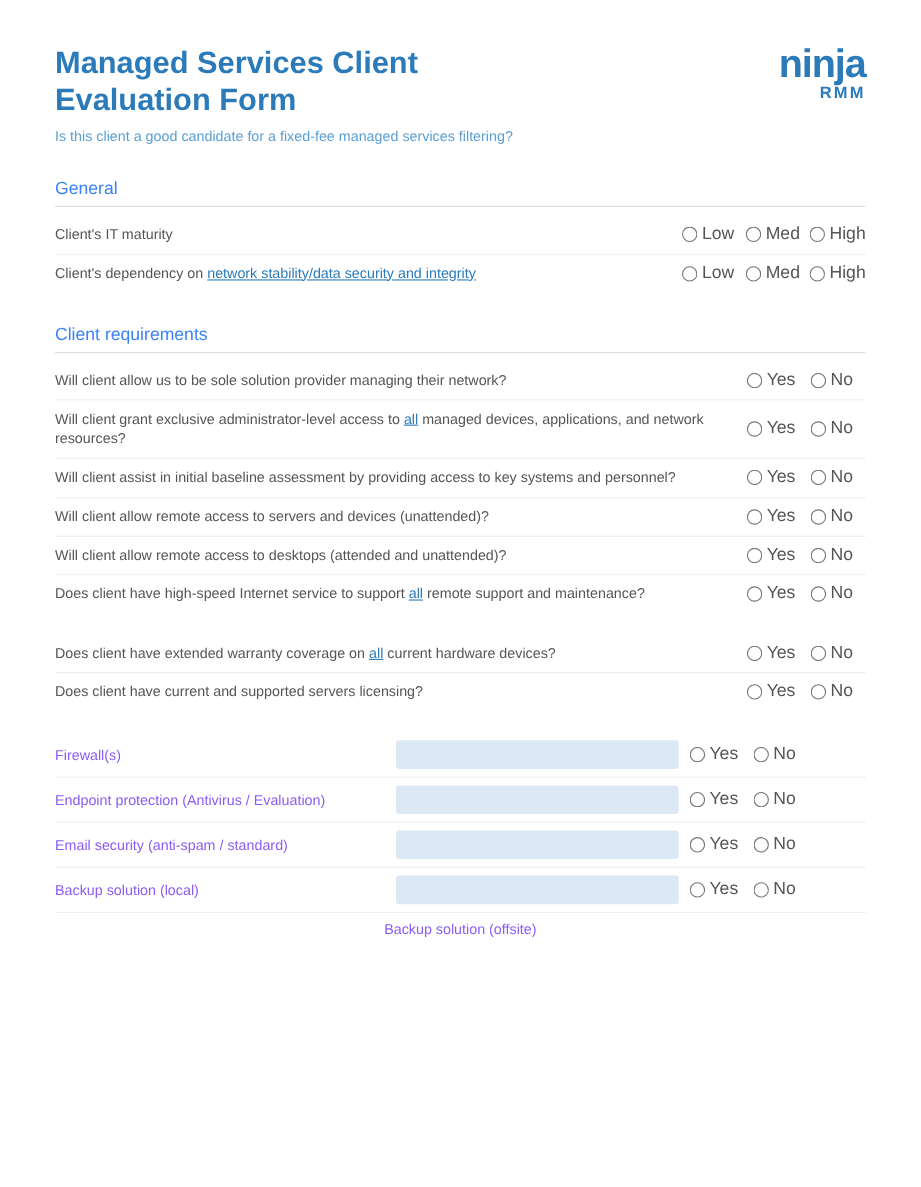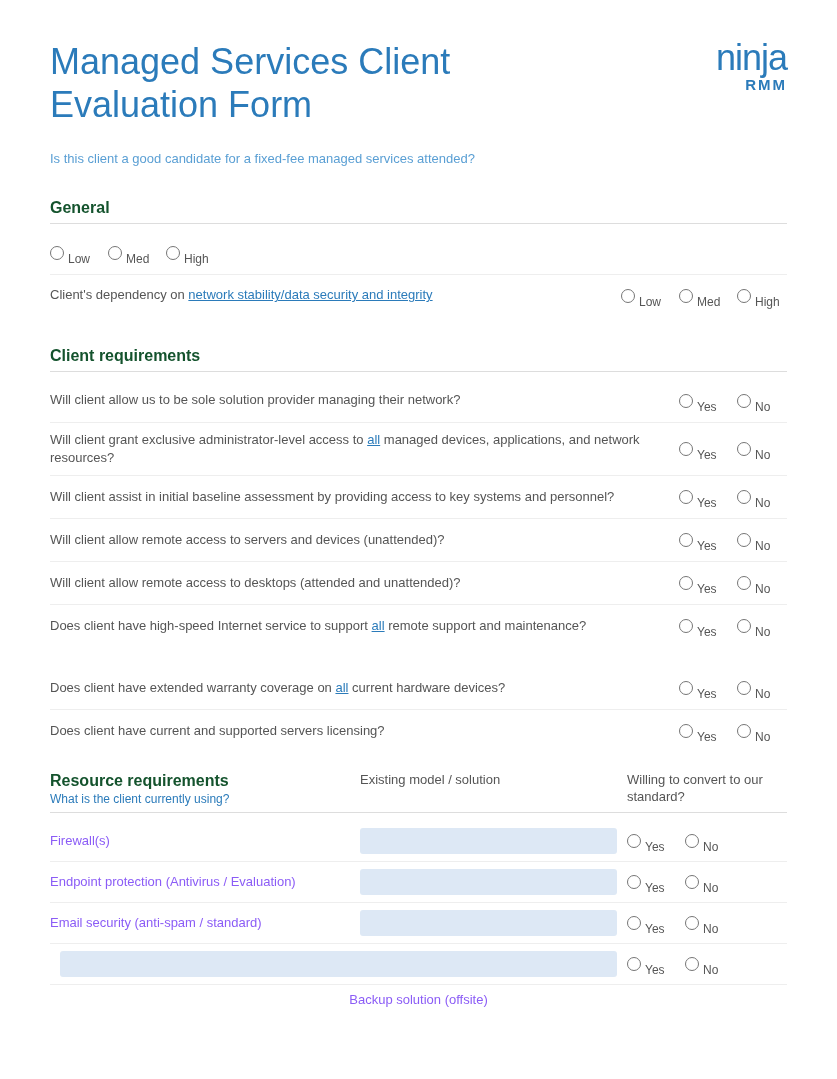--- a/index.html
+++ b/index.html
@@ -14,62 +14,62 @@
     }
 
     .header {
       display: flex;
       justify-content: space-between;
       align-items: flex-start;
       margin-bottom: 20px;
     }
 
     .header-left h1 {
-      font-size: 36px;
-      font-weight: 400;
+      font-size: 28px;
+      font-weight: 700;
       color: #2b7bba;
       line-height: 1.2;
-      margin-bottom: 24px;
+      margin-bottom: 8px;
     }
 
     .header-left .subtitle {
       color: #5a9fd4;
       font-size: 13px;
       line-height: 1.4;
     }
 
     .logo {
       display: flex;
       flex-direction: column;
       align-items: flex-end;
     }
 
     .logo-text {
       font-size: 36px;
-      font-weight: 400;
+      font-weight: 700;
       color: #2b7bba;
       letter-spacing: -1px;
       line-height: 1;
     }
 
     .logo-sub {
       font-size: 15px;
       color: #2b7bba;
       letter-spacing: 2px;
       font-weight: 600;
     }
 
     .section {
       margin-bottom: 20px;
     }
 
     .section-title {
       font-size: 16px;
-      font-weight: 700;
-      color: #14532d;
+      font-weight: 400;
+      color: #3b82f6;
       padding: 10px 0 6px 0;
       border-bottom: 1px solid #ddd;
       margin-bottom: 8px;
     }
 
     .form-row {
       display: flex;
       align-items: center;
       justify-content: space-between;
       padding: 8px 0;
@@ -109,23 +109,22 @@
 
     .radio-option input[type="radio"] {
       accent-color: #2b7bba;
       cursor: pointer;
       width: 14px;
       height: 14px;
     }
 
     .radio-option label {
       color: #555;
-      font-size: 12px;
+      font-size: 16px;
       cursor: pointer;
-      margin-top: 12px;
     }
 
     
     .resource-header {
       display: flex;
       align-items: flex-start;
       margin-bottom: 8px;
       padding-bottom: 6px;
       border-bottom: 1px solid #ddd;
     }
@@ -203,32 +202,33 @@
   </style>
 </head>
 <body>
 
 <div class="header">
   <div class="header-left">
     <h1>
       <span>Managed Services Client</span><br>
       <span>Evaluation Form</span>
     </h1>
-    <p class="subtitle">Is this client a good candidate for a fixed-fee managed services attended?</p>
+    <p class="subtitle">Is this client a good candidate for a fixed-fee managed services filtering?</p>
   </div>
   <div class="logo">
     <div class="logo-text">ninja</div>
     <div class="logo-sub">RMM</div>
   </div>
 </div>
 
 <div class="section">
   <div class="section-title">General</div>
 
   <div class="form-row">
+    <div class="row-label">Client's IT maturity</div>
     <div class="radio-group">
       <div class="radio-option">
         <input type="radio" name="it-maturity" id="it-mat-low" style="">
         <label for="it-mat-low">Low</label>
       </div>
       <div class="radio-option">
         <input type="radio" name="it-maturity" id="it-mat-med" style="">
         <label for="it-mat-med">Med</label>
       </div>
       <div class="radio-option">
@@ -378,28 +378,20 @@
       </div>
       <div class="radio-option">
         <input type="radio" name="software-licensing" id="sl-no" style="">
         <label for="sl-no">No</label>
       </div>
     </div>
   </div>
 </div>
 
 <div class="section">
-  <div class="resource-header">
-    <div class="resource-title-block">
-      <div class="section-title">Resource requirements</div>
-      <div class="resource-subtitle">What is the client currently using?</div>
-    </div>
-    <div class="resource-col-middle">Existing model / solution</div>
-    <div class="resource-col-right">Willing to convert to our standard?</div>
-  </div>
 
   <div class="resource-row">
     <div class="resource-row-label">Firewall(s)</div>
     <div class="resource-input">
       <input type="text" name="firewall-model" placeholder="" style="">
     </div>
     <div class="resource-radio">
       <div class="radio-option">
         <input type="radio" name="firewall-convert" id="fw-yes" style="">
         <label for="fw-yes">Yes</label>
@@ -439,20 +431,21 @@
         <label for="es-yes">Yes</label>
       </div>
       <div class="radio-option">
         <input type="radio" name="email-convert" id="es-no" style="">
         <label for="es-no">No</label>
       </div>
     </div>
   </div>
 
   <div class="resource-row">
+    <div class="resource-row-label">Backup solution (local)</div>
     <div class="resource-input">
       <input type="text" name="backup-local-model" placeholder="" style="">
     </div>
     <div class="resource-radio">
       <div class="radio-option">
         <input type="radio" name="backup-local-convert" id="bl2-yes" style="">
         <label for="bl2-yes">Yes</label>
       </div>
       <div class="radio-option">
         <input type="radio" name="backup-local-convert" id="bl2-no" style="">

